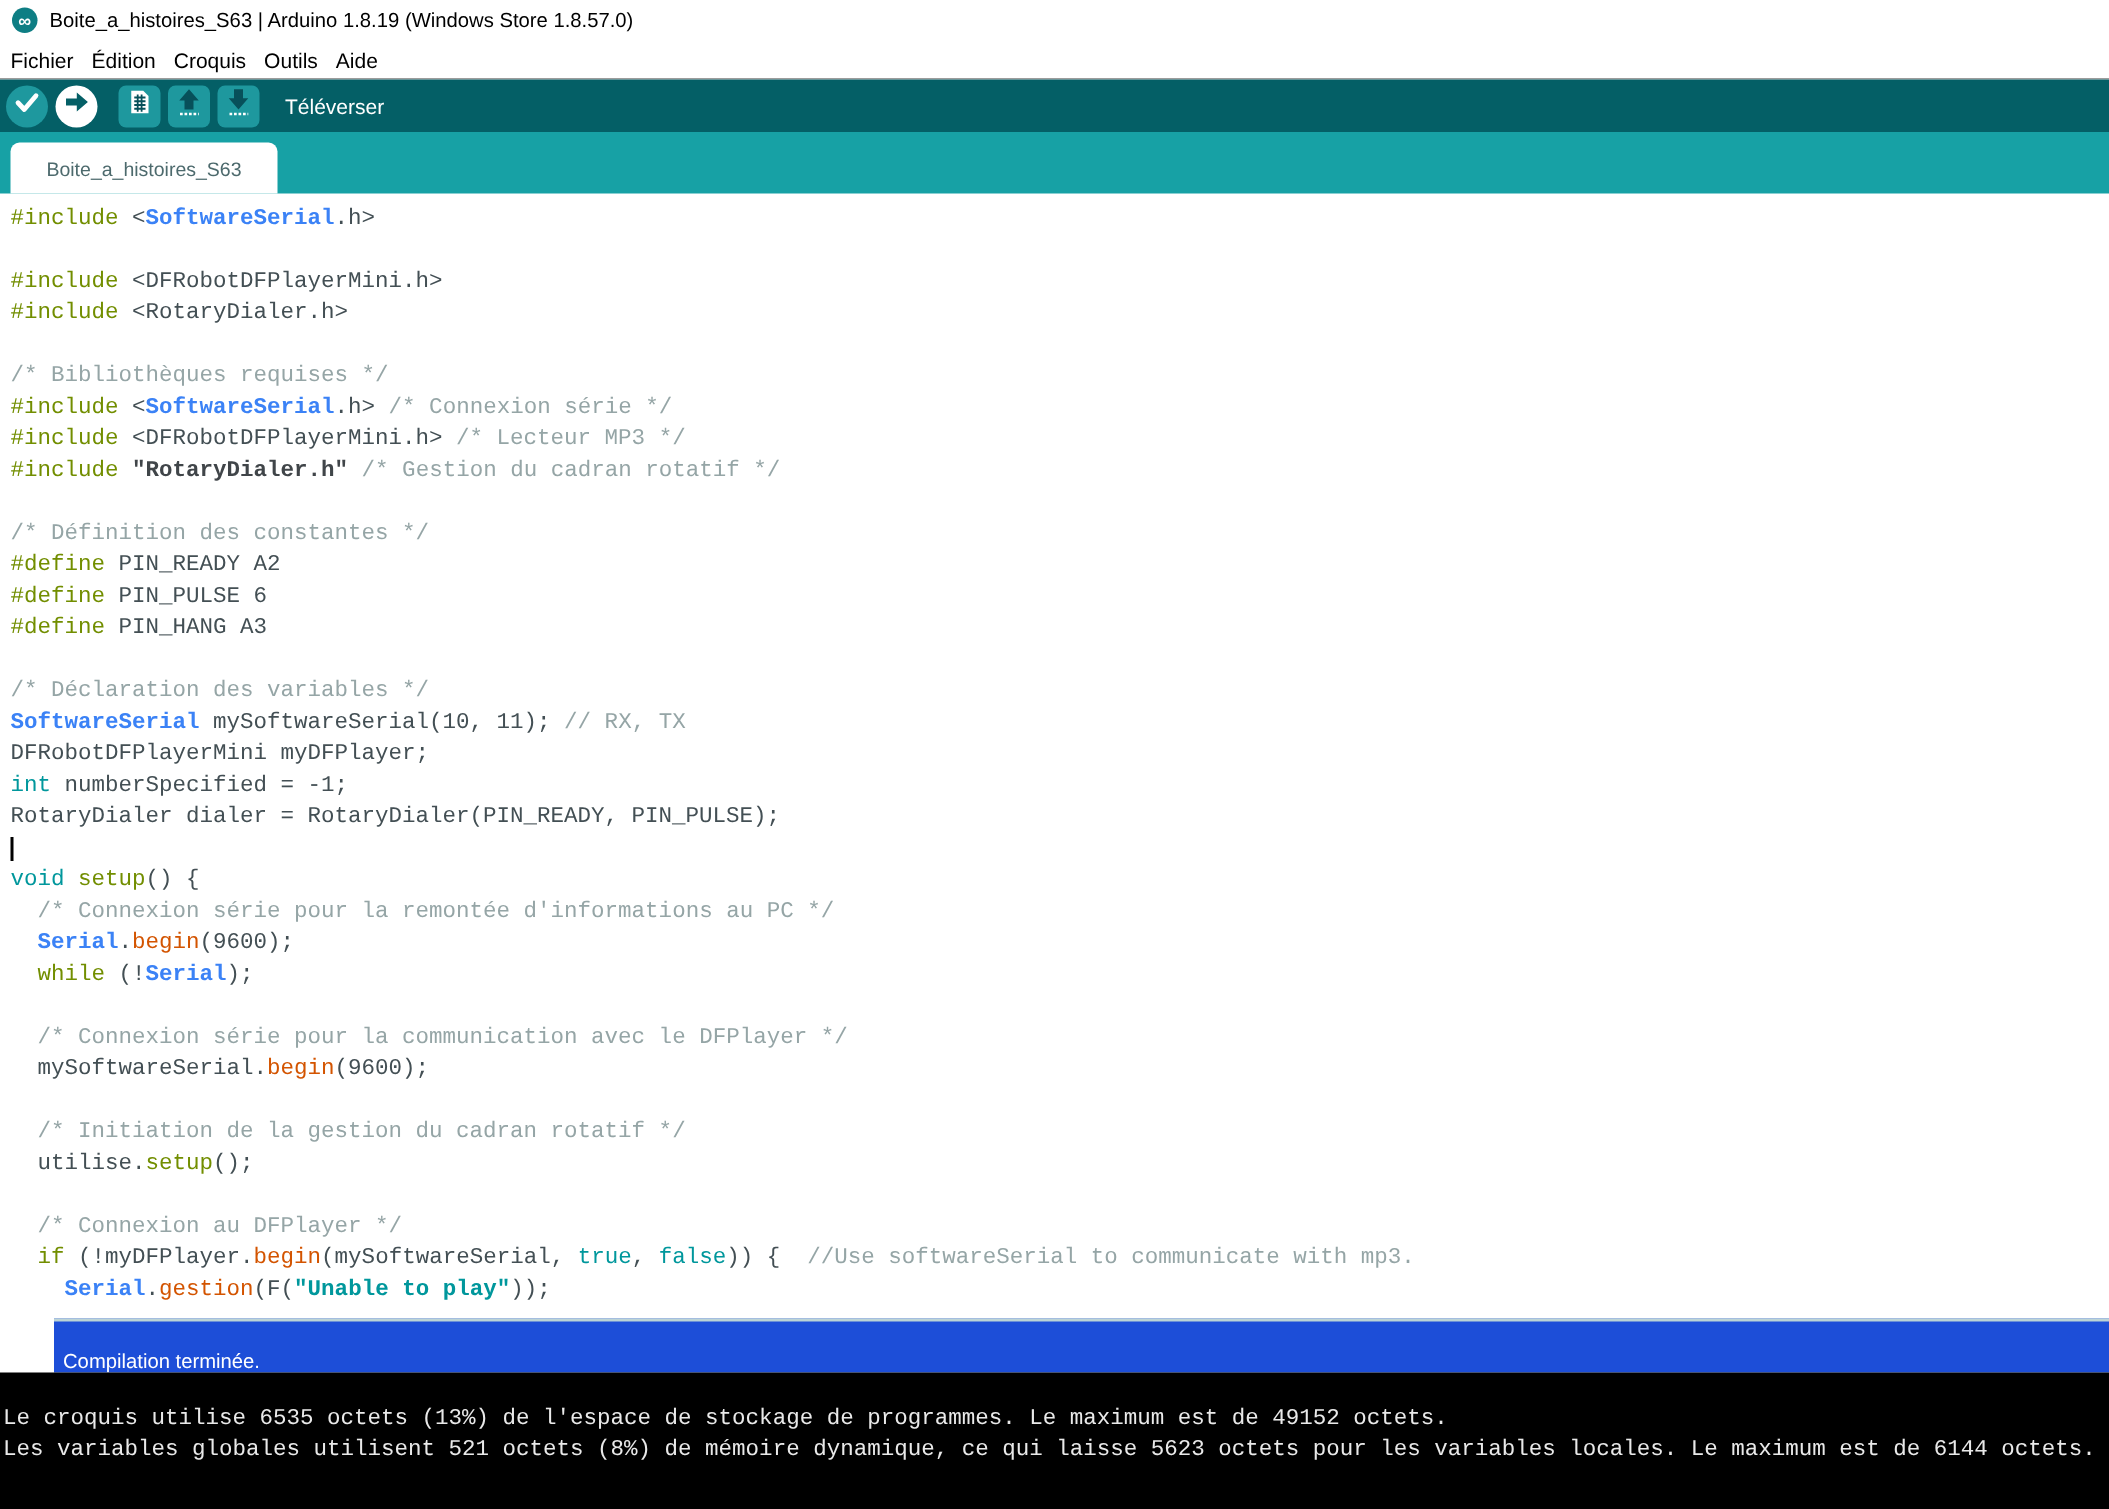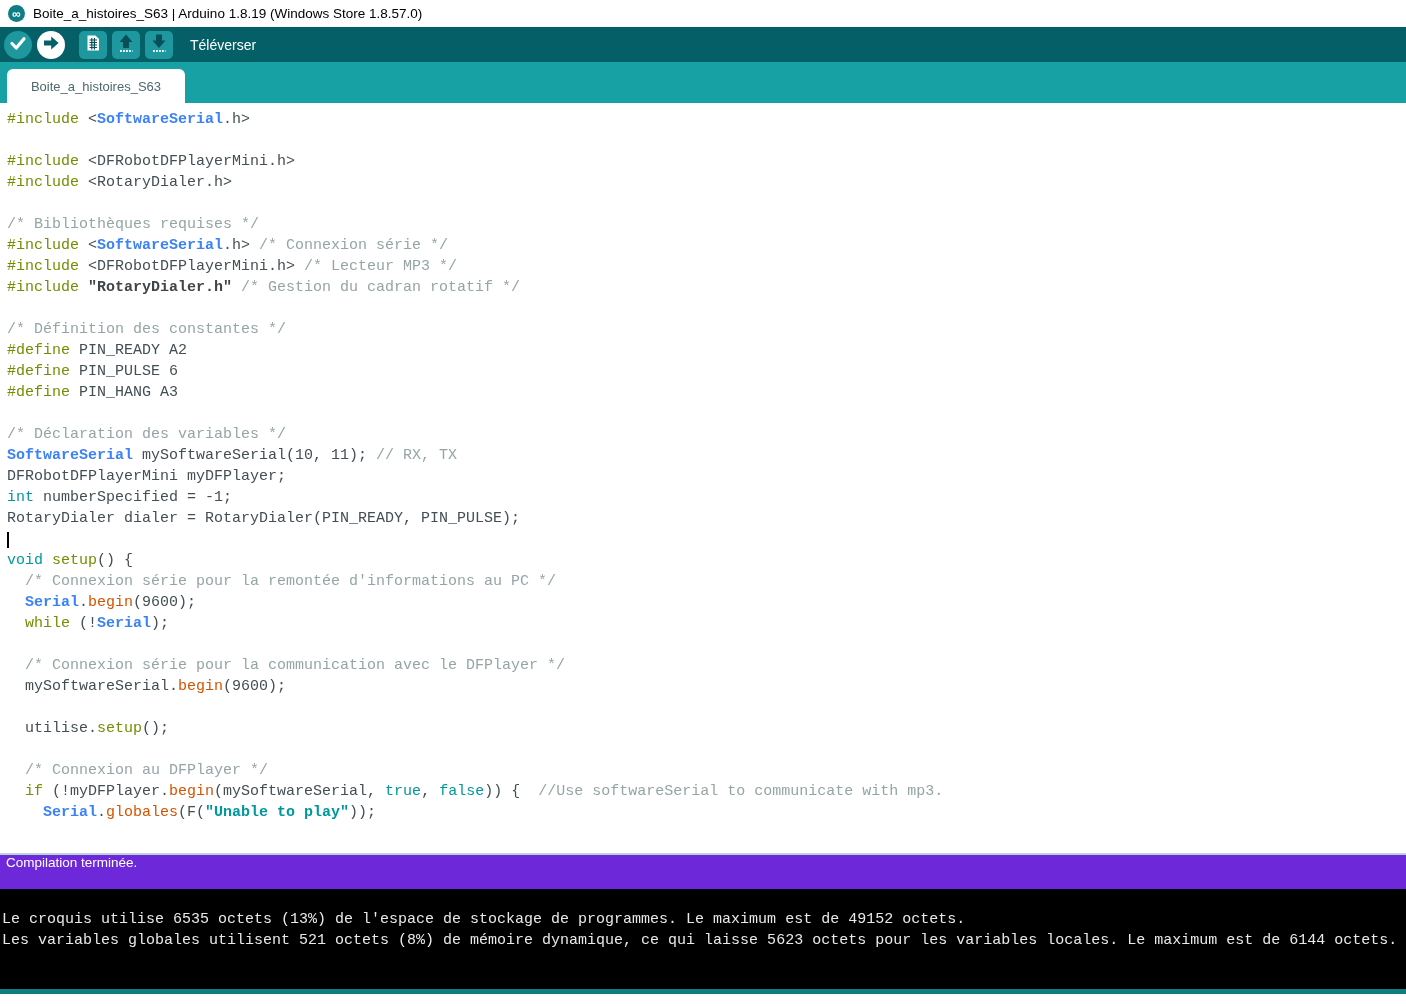--- a/index.html
+++ b/index.html
@@ -55,23 +55,23 @@
   .fn   { color:#D35400; }
   .typ  { color:#00979C; }
   .lit  { color:#00979C; }
   .str  { color:#00979C; font-weight:bold; }
   .strd { color:#404549; font-weight:bold; }
   .com  { color:#95A5A6; }
   .caret { display:inline-block; width:1.5px; height:16px; background:#000000; vertical-align:text-bottom; }
 
   
   .statusbar {
-    height:36px; background:#6d28d9; border-top:2px solid #BCD3D5;
-    display:flex; align-items:flex-start; padding-left:6px; flex:none;
-    color:#ffffff; font-size:13.5px;
+    height:36px; background:#1d4ed8; border-top:2px solid #BCD3D5;
+    display:flex; align-items:flex-end; padding-left:6px; flex:none;
+    color:#ffffff; font-size:13.5px;margin-left:36px;
   }
 
   
   .console {
     height:100px; background:#000000; flex:none; overflow:hidden;
     padding:20px 0 0 2px;
     font-family:"Liberation Mono", monospace; font-size:15px; line-height:21px;
     color:#E9E9E9; white-space:pre;
   }
   .console-line { height:21px; }
@@ -81,20 +81,27 @@
 </head>
 <body>
 
 <div class="window">
 
   <div class="titlebar">
     <span class="app-icon">∞</span>
     <span class="title-text">Boite_a_histoires_S63 | Arduino 1.8.19 (Windows Store 1.8.57.0)</span>
   </div>
 
+  <div class="menubar" id="menubar">
+      <span class="menu-item">Fichier</span>
+      <span class="menu-item">Édition</span>
+      <span class="menu-item">Croquis</span>
+      <span class="menu-item">Outils</span>
+      <span class="menu-item">Aide</span>
+    </div>
 
   <div class="toolbar">
     <div class="tb-btn tb-circle" title="">
       <span>
         <svg width="28" height="28" viewBox="0 0 28 28">
           <path d="M8 14.5 L12.2 19 L20 9.8" stroke="#ffffff" stroke-width="3.2" fill="none" stroke-linecap="round" stroke-linejoin="round"></path>
         </svg>
       </span>
     </div>
     <div class="tb-btn tb-circle active">
@@ -161,25 +168,26 @@
       <div class="code-line"><span class="pln">RotaryDialer dialer = RotaryDialer(PIN_READY, PIN_PULSE);</span></div>
       <div class="code-line"><span class="caret"></span></div>
       <div class="code-line"><span class="typ">void</span><span class="pln"> </span><span class="pre">setup</span><span class="pln">() {</span></div>
       <div class="code-line"><span class="pln">  </span><span class="com">/* Connexion série pour la remontée d'informations au PC */</span></div>
       <div class="code-line"><span class="pln">  </span><span class="cls">Serial</span><span class="pln">.</span><span class="fn">begin</span><span class="pln">(9600);</span></div>
       <div class="code-line"><span class="pln">  </span><span class="pre">while</span><span class="pln"> (!</span><span class="cls">Serial</span><span class="pln">);</span></div>
       <div class="code-line"></div>
       <div class="code-line"><span class="pln">  </span><span class="com">/* Connexion série pour la communication avec le DFPlayer */</span></div>
       <div class="code-line"><span class="pln">  mySoftwareSerial.</span><span class="fn">begin</span><span class="pln">(9600);</span></div>
       <div class="code-line"></div>
+      <div class="code-line"><span class="pln">  </span><span class="com">/* Initiation de la gestion du cadran rotatif */</span></div>
       <div class="code-line"><span class="pln">  utilise.</span><span class="pre">setup</span><span class="pln">();</span></div>
       <div class="code-line"></div>
       <div class="code-line"><span class="pln">  </span><span class="com">/* Connexion au DFPlayer */</span></div>
       <div class="code-line"><span class="pln">  </span><span class="pre">if</span><span class="pln"> (!myDFPlayer.</span><span class="fn">begin</span><span class="pln">(mySoftwareSerial, </span><span class="lit">true</span><span class="pln">, </span><span class="lit">false</span><span class="pln">)) {  </span><span class="com">//Use softwareSerial to communicate with mp3.</span></div>
-      <div class="code-line"><span class="pln">    </span><span class="cls">Serial</span><span class="pln">.</span><span class="fn">globales</span><span class="pln">(F(</span><span class="str">"Unable to play"</span><span class="pln">));</span></div>
+      <div class="code-line"><span class="pln">    </span><span class="cls">Serial</span><span class="pln">.</span><span class="fn">gestion</span><span class="pln">(F(</span><span class="str">"Unable to play"</span><span class="pln">));</span></div>
     </div>
 
   <div class="statusbar">
     <span>Compilation terminée.</span>
   </div>
 
   <div class="console" id="console-lines"><div class="console-line">Le croquis utilise 6535 octets (13%) de l'espace de stockage de programmes. Le maximum est de 49152 octets.</div><div class="console-line">Les variables globales utilisent 521 octets (8%) de mémoire dynamique, ce qui laisse 5623 octets pour les variables locales. Le maximum est de 6144 octets.</div></div>
 
   <div class="bottomstrip"></div>
 

